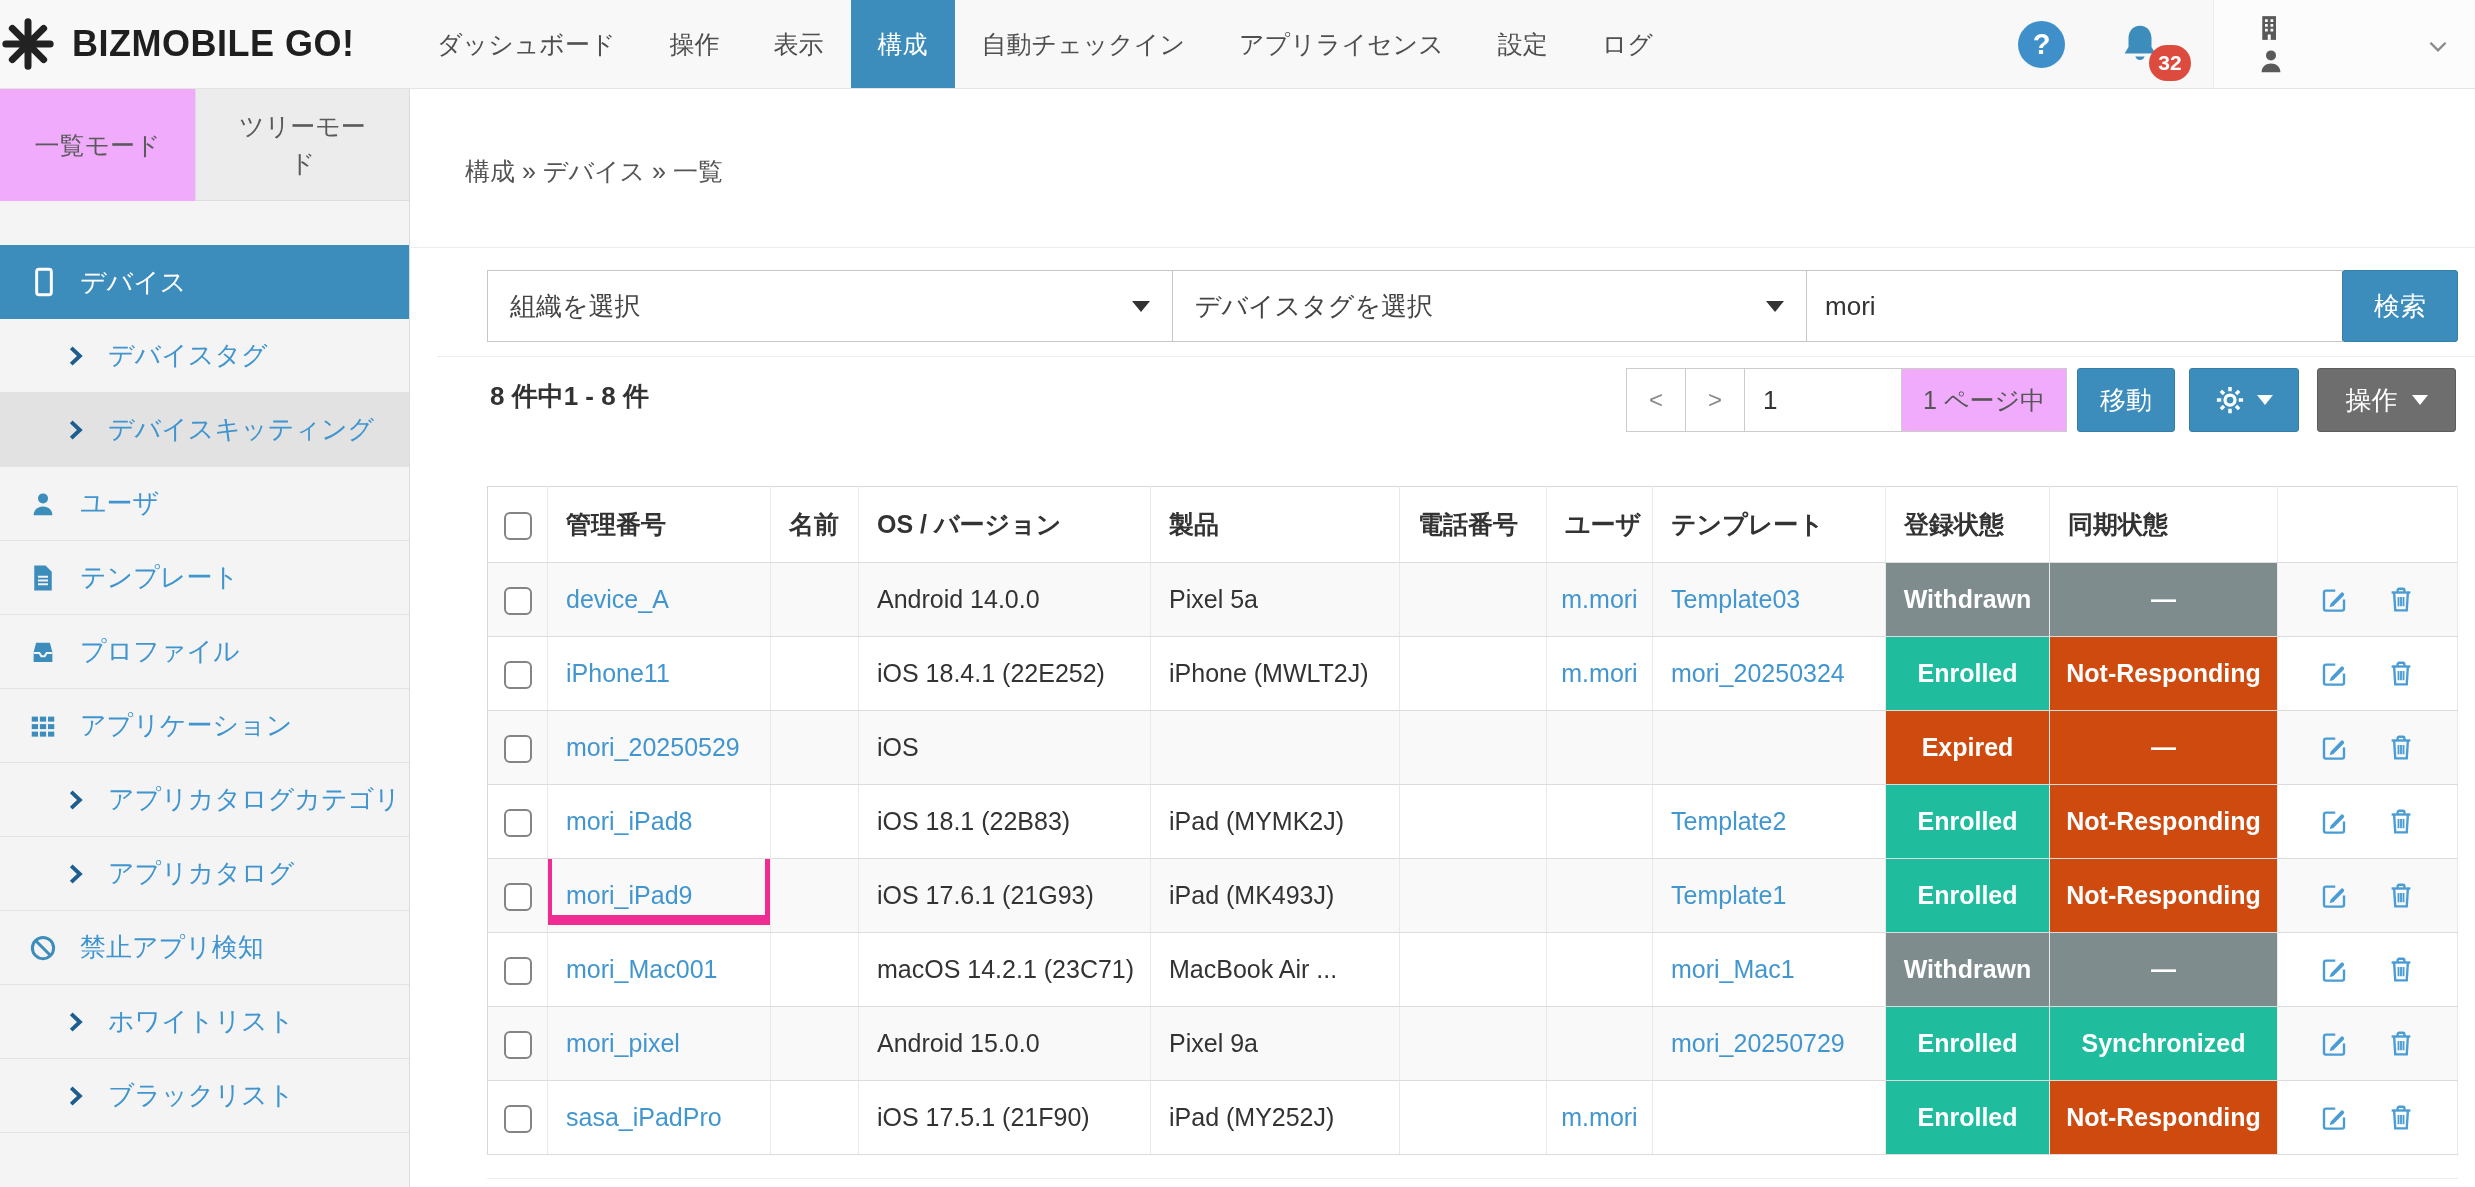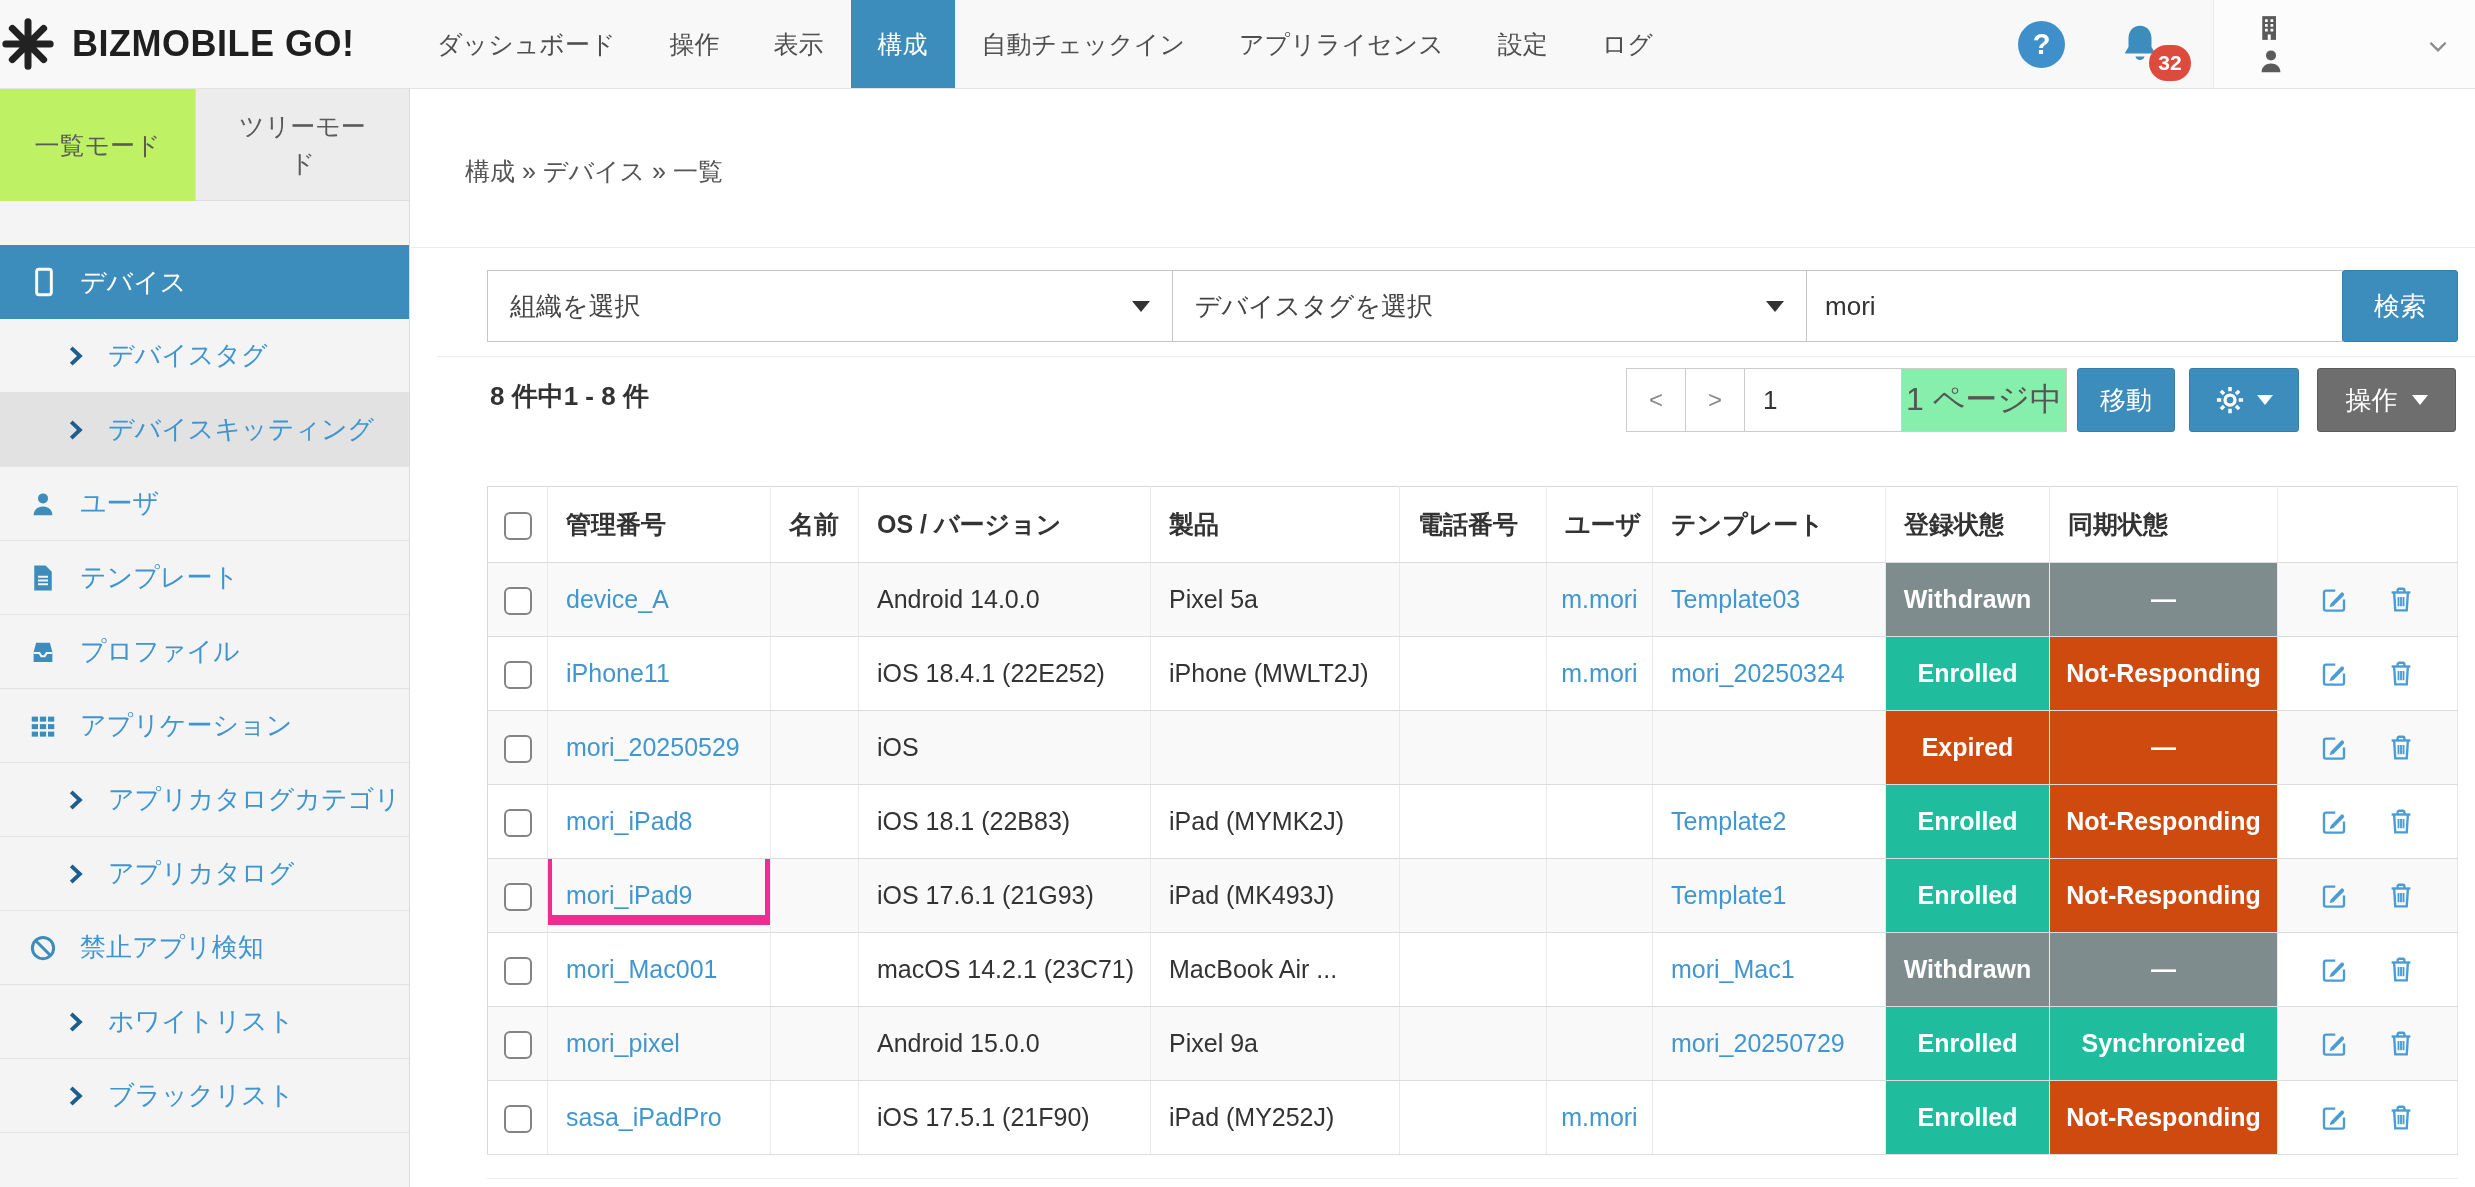--- a/index.html
+++ b/index.html
@@ -47,21 +47,21 @@
   
   .sidebar {
     position:absolute; left:0; top:89px; width:410px; bottom:0;
     background:#f4f4f4; border-right:1px solid #dcdcdc;
   }
   .side-tabs { display:flex; height:112px; }
   .side-tab {
     display:flex; align-items:center; justify-content:center; text-align:center;
     font-size:25px; color:#5a5a5a; cursor:pointer; line-height:1.45;
   }
-  .side-tab.active { width:196px; background:#bef264; border-right:1px solid #ddd; }
+  .side-tab.active { width:196px; background:#f0abfc; border-right:1px solid #ddd; }
   .side-tab.inactive { flex:1; background:#ececec; border-bottom:1px solid #ddd; padding:0 34px; }
   .side-menu { list-style:none; margin:44px 0 0 0; padding:0; }
   .side-menu li {
     height:74px; display:flex; align-items:center; position:relative;
     font-size:26px; color:#4095cf; border-bottom:1px solid #e3e3e3;
     padding-left:80px; cursor:pointer; white-space:nowrap;
   }
   .side-menu li .li-icon { position:absolute; left:28px; top:50%; transform:translateY(-50%); color:#3c8dbc; }
   .side-menu li.sub { padding-left:108px; }
   .side-menu li.sub .li-icon { left:62px; color:#1d5e8f; }
@@ -113,21 +113,21 @@
 
   .count { position:absolute; left:3px; top:290px; font-size:26px; font-weight:bold; color:#333; }
   .pager { position:absolute; right:2px; top:279px; height:64px; display:flex; align-items:stretch; }
   .pg {
     width:60px; background:#fff; border:1px solid #ccc; color:#888; font-size:24px;
     display:flex; align-items:center; justify-content:center; cursor:pointer; font-family:inherit;
   }
   .pg + .pg, .pg-input, .pg-addon { margin-left:-1px; }
   .pg-input { width:158px; border:1px solid #ccc; padding:0 18px; font-size:26px; color:#333; font-family:inherit; outline:none; }
   .pg-addon {
-    width:166px; background:#86efac; border:1px solid #ccc; color:#555; font-size:32px;
+    width:166px; background:#f0abfc; border:1px solid #ccc; color:#555; font-size:25px;
     display:flex; align-items:center; justify-content:center; white-space:nowrap;
   }
   .btn-go { width:98px; margin-left:10px; }
   .btn-gear { width:110px; margin-left:14px; }
   .btn-ops { width:139px; margin-left:18px; background:#6e6e6e; border:1px solid #5c5c5c; color:#fff; gap:2px; }
 
   
   table.devices {
     position:absolute; left:0; top:397px; width:1970px;
     border-collapse:collapse; table-layout:fixed; border:1px solid #d8d8d8;

